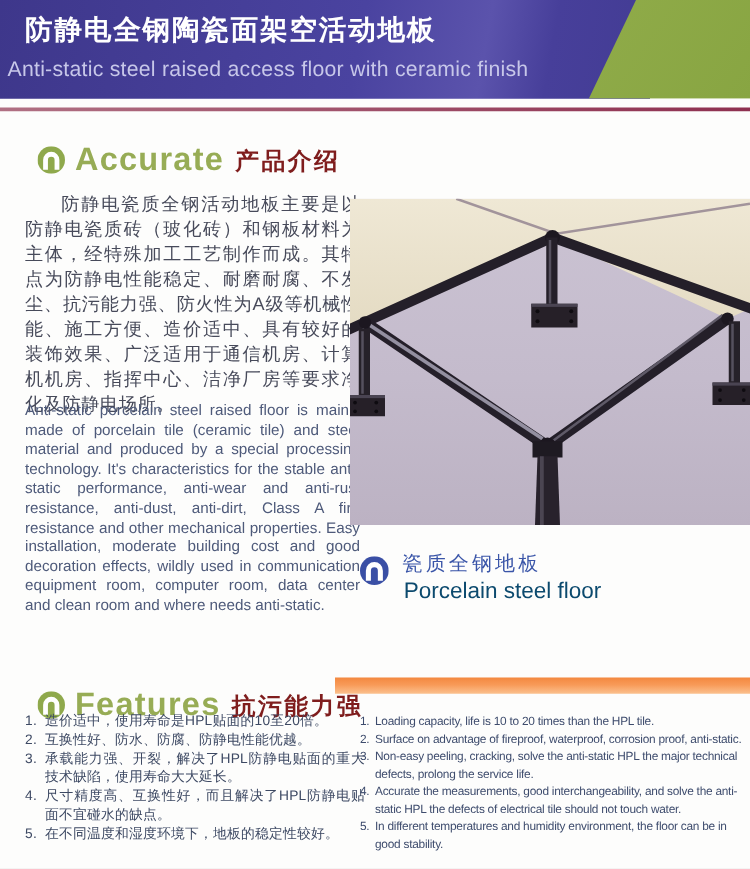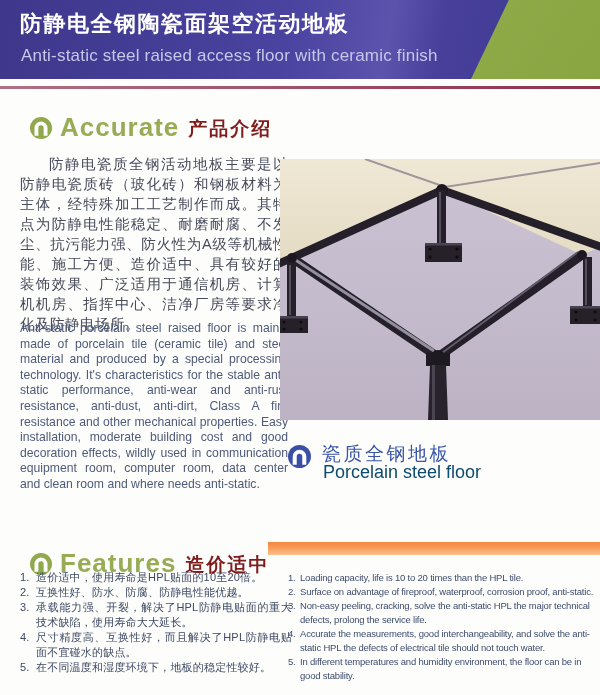--- a/index.html
+++ b/index.html
@@ -7,21 +7,21 @@
         font-family:"Liberation Sans","DejaVu Sans",sans-serif;}
 
   
   .banner{position:absolute;left:0;top:0;width:520px;height:79px;
           background:linear-gradient(100deg,#3e378b 0%,#4a43a0 55%,#5b53ac 74%,#473f9a 84%,#433c94 100%);}
   .banner-green{position:absolute;left:0;top:0;width:600px;height:79px;
           background:linear-gradient(125deg,#a6ba62 0%,#93ae4c 60%,#88a542 100%);
           clip-path:polygon(84.8% 0,100% 0,100% 100%,78.5% 100%);}
   .banner-title{position:absolute;left:20px;top:9px;font-size:22px;font-weight:bold;
           color:#ffffff;letter-spacing:1.5px;white-space:nowrap;}
-  .banner-sub{position:absolute;left:21px;top:46px;font-size:17px;color:#c7c7e9;
+  .banner-sub{position:absolute;left:6px;top:46px;font-size:17px;color:#c7c7e9;
           letter-spacing:0.2px;white-space:nowrap;}
   .header-rule{position:absolute;left:0;top:86px;width:600px;height:3px;
           background:linear-gradient(90deg,#b07083 0%,#93germ 40%,#8e3050 100%);
           background:linear-gradient(90deg,#b07083 0%,#8e3050 100%);}
 
   
   .sec-head{position:absolute;display:flex;align-items:center;}
   .sec-head .logo{width:22px;height:22px;flex:0 0 auto;}
   .sec-head .en{font-size:26px;font-weight:bold;letter-spacing:1px;color:#97ac55;margin-left:8px;}
   .sec-head .zh{font-size:19px;font-weight:bold;color:#7f1d1d;margin-left:9px;letter-spacing:2px;padding-top:3px;}
@@ -35,21 +35,21 @@
           color:#474a5a;text-align:justify;text-indent:2em;letter-spacing:0.5px;}
   .para-en{position:absolute;left:20px;top:321px;width:268px;font-size:12.2px;line-height:15.6px;
           color:#4e5a7a;text-align:justify;}
 
   
   .photo{position:absolute;left:280px;top:159px;width:320px;height:261px;}
 
   
   .caption{position:absolute;left:288px;top:441px;width:300px;height:40px;}
   .caption .logo{position:absolute;left:0;top:4px;width:23px;height:23px;}
-  .caption .zh{position:absolute;left:34px;top:0;font-size:19px;color:#3a55a8;letter-spacing:2.5px;white-space:nowrap;}
+  .caption .zh{position:absolute;left:34px;top:0;font-size:16px;color:#3a55a8;letter-spacing:2.5px;white-space:nowrap;}
   .caption .en{position:absolute;left:35px;top:21px;font-size:18px;color:#0c4a6e;white-space:nowrap;}
 
   
   .feat{position:absolute;list-style:none;margin:0;padding:0;}
   .feat li{position:relative;}
   .feat .num{position:absolute;left:0;top:0;}
   .feat-zh{left:20px;top:570px;width:272px;font-size:11px;line-height:15px;color:#3d4963;letter-spacing:0.2px;}
   .feat-zh li{padding-left:16px;text-align:justify;}
   .feat-en{left:288px;top:571px;width:312px;font-size:9.5px;line-height:14px;color:#3e4c6d;letter-spacing:-0.2px;}
   .feat-en li{padding-left:12px;}
@@ -156,21 +156,21 @@
     <span class="zh">瓷质全钢地板</span>
     <span class="en">Porcelain steel floor</span>
   </div>
 
   <div class="sec-head" id="features-head">
     <svg class="logo" viewBox="0 0 24 24">
       <circle cx="12" cy="12" r="12" fill="#8fa94c"></circle>
       <path d="M7 20.5 V12 a5 5 0 0 1 10 0 V20.5" fill="none" stroke="#ffffff" stroke-width="4.2"></path>
     </svg>
     <span class="en">Features</span>
-    <span class="zh">造价适中</span>
+    <span class="zh">抗污能力强</span>
   </div>
   <div class="orange-bar"></div>
 
   <ul class="feat feat-zh">
     <li><span class="num">1.</span><span>造价适中，使用寿命是HPL贴面的10至20倍。</span></li>
     <li><span class="num">2.</span><span>互换性好、防水、防腐、防静电性能优越。</span></li>
     <li><span class="num">3.</span><span>承载能力强、开裂，解决了HPL防静电贴面的重大技术缺陷，使用寿命大大延长。</span></li>
     <li><span class="num">4.</span><span>尺寸精度高、互换性好，而且解决了HPL防静电贴面不宜碰水的缺点。</span></li>
     <li><span class="num">5.</span><span>在不同温度和湿度环境下，地板的稳定性较好。</span></li>
   </ul>

